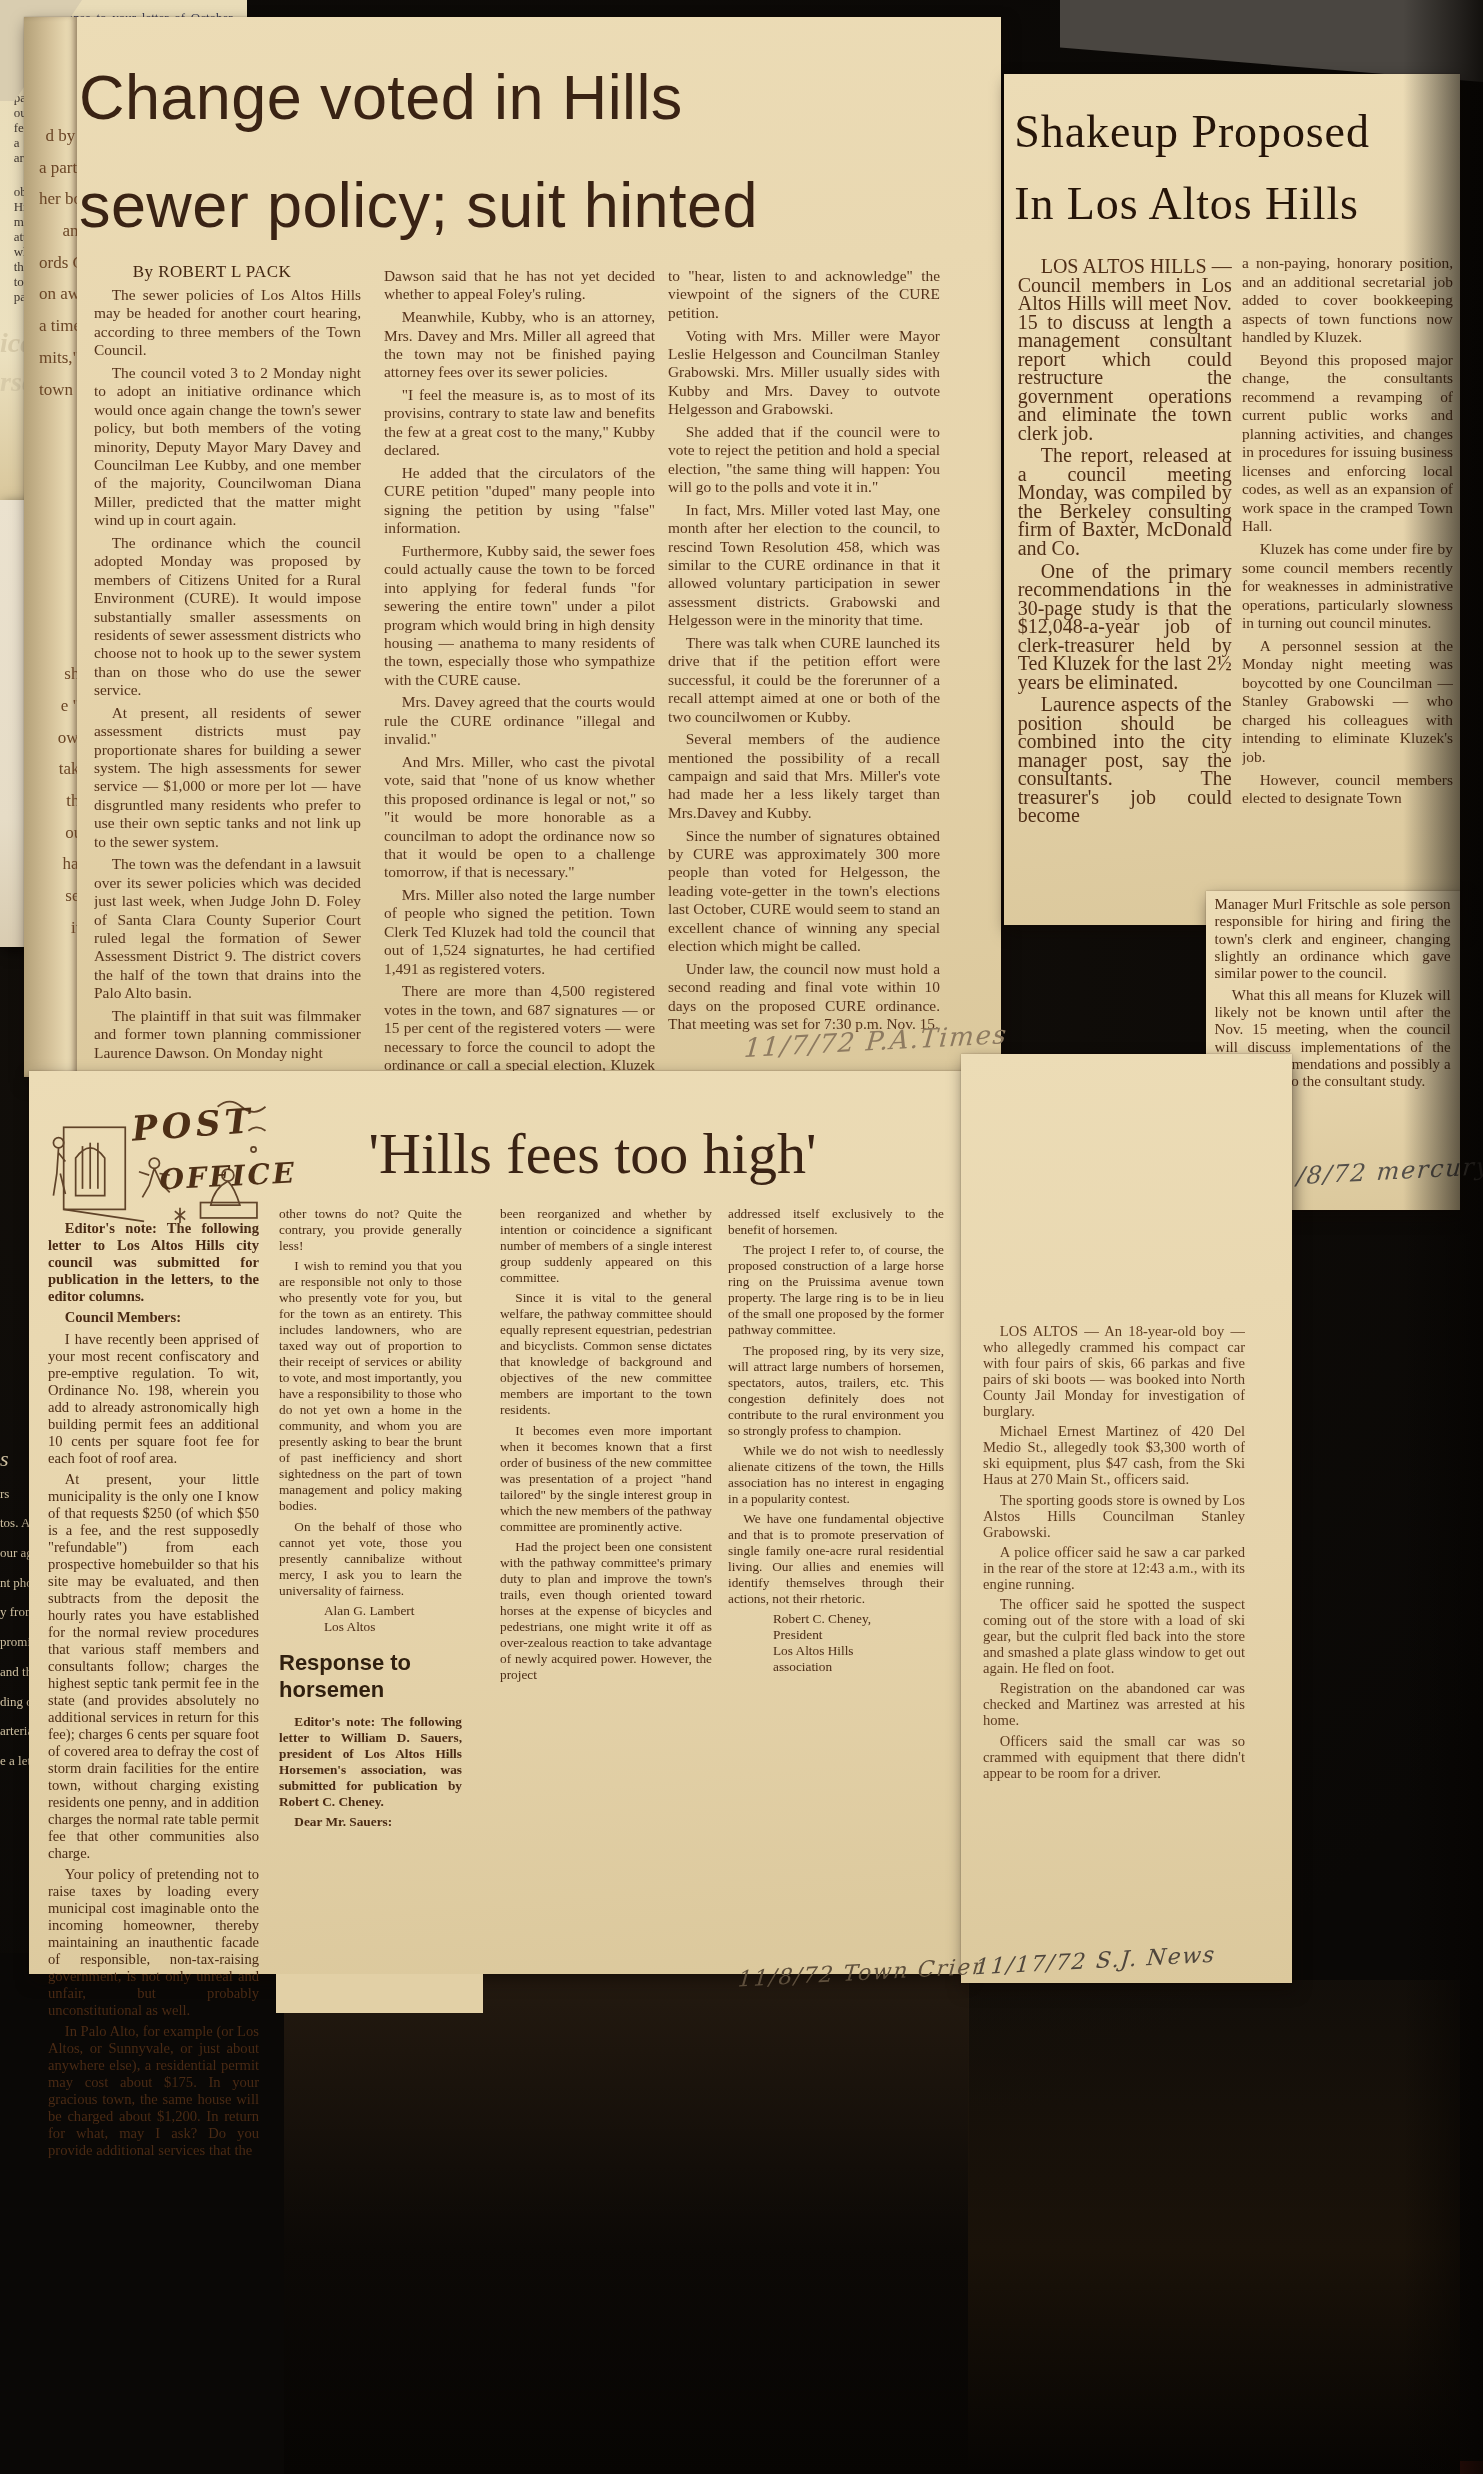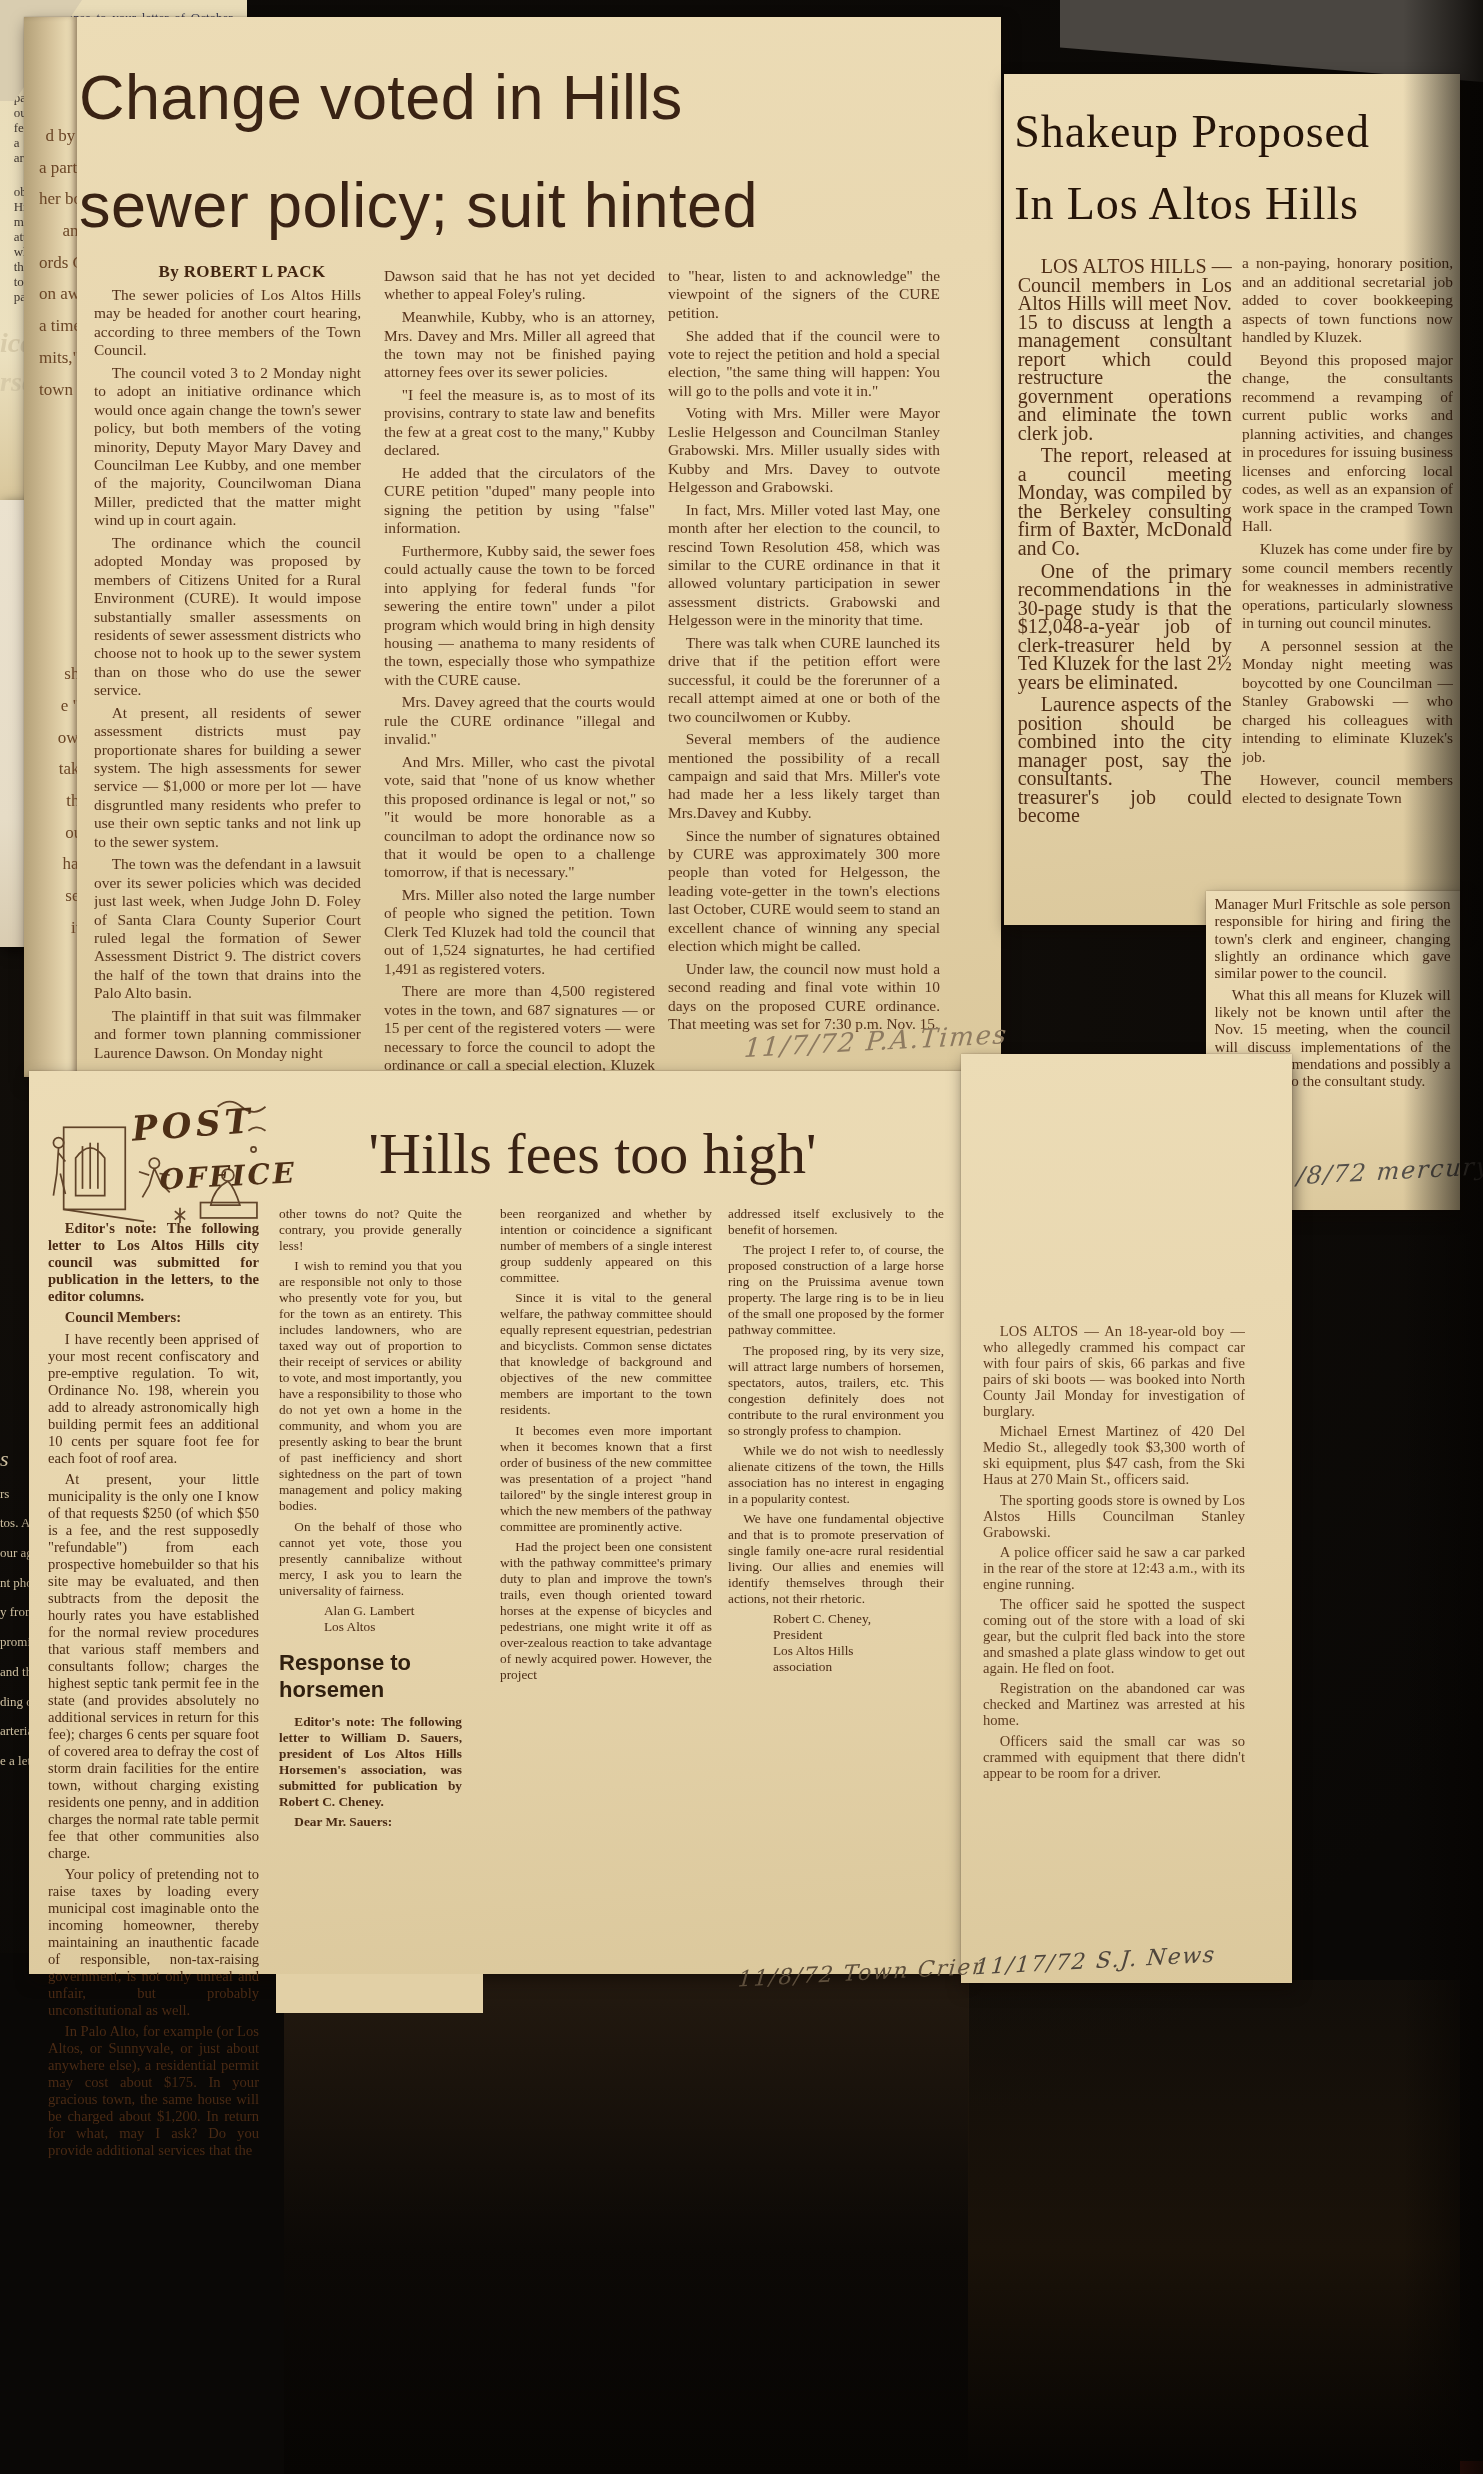--- a/index.html
+++ b/index.html
@@ -32,22 +32,22 @@
   #main-fold{position:absolute;left:0;top:0;bottom:0;width:53px;
         background:linear-gradient(90deg,#b3a078 0%,#d2bf97 45%,#ecddb6 88%);
         box-shadow:inset -6px 0 7.7px -3.4px rgba(60,35,15,.55);overflow:hidden;}
   #fold-frags{position:absolute;left:15px;top:110px;width:48px;text-align:right;color:#6a4526;
         font-size:17px;line-height:1.1;overflow:hidden;height:934px;}
   #fold-frags p{margin:0 0 13px;white-space:nowrap;text-indent:0;}
   #fold-frags p:nth-child(10){margin-top:266px;}
   #main-title{position:absolute;left:55px;top:26px;width:898px;text-align:left;
         font-family:"Liberation Sans",sans-serif;font-weight:400;font-size:63px;line-height:1.72;
         color:#3a2314;letter-spacing:0.4px;}
-  #main-byline{position:absolute;left:94px;top:245px;width:248px;text-align:center;
-        font-weight:bold;font-size:17px;color:#432611;letter-spacing:0.4px;}
+  #main-byline{position:absolute;left:64px;top:245px;width:248px;text-align:center;
+        font-weight:normal;font-size:17px;color:#432611;letter-spacing:0.4px;}
   #main-col1{left:70px;top:269px;width:267px;height:803px;font-size:15.4px;line-height:18.4px;}
   #main-col2{left:360px;top:250px;width:271px;height:815px;font-size:15.4px;line-height:18.4px;}
   #main-col3{left:644px;top:250px;width:272px;height:771px;font-size:15.4px;line-height:18.4px;}
   
   .hand{position:absolute;font-family:"DejaVu Serif",serif;font-style:italic;letter-spacing:1.7px;
         transform:rotate(-3deg) skewX(-8deg);white-space:nowrap;z-index:15;}
   #main-hand{left:744px;top:1026px;font-size:26px;color:#8d7a60;}
   
   #clip-shakeup{left:1004px;top:74px;width:456px;height:851px;}
   #shk-title{position:absolute;left:10.3px;top:22px;width:435px;
@@ -173,22 +173,22 @@
         <p>"I feel the measure is, as to most of its provisins, contrary to state law and benefits the few at a great cost to the many," Kubby declared.</p>
         <p>He added that the circulators of the CURE petition "duped" many people into signing the petition by using "false" information.</p>
         <p>Furthermore, Kubby said, the sewer foes could actually cause the town to be forced into applying for federal funds "for sewering the entire town" under a pilot program which would bring in high density housing — anathema to many residents of the town, especially those who sympathize with the CURE cause.</p>
         <p>Mrs. Davey agreed that the courts would rule the CURE ordinance "illegal and invalid."</p>
         <p>And Mrs. Miller, who cast the pivotal vote, said that "none of us know whether this proposed ordinance is legal or not," so "it would be more honorable as a councilman to adopt the ordinance now so that it would be open to a challenge tomorrow, if that is necessary."</p>
         <p>Mrs. Miller also noted the large number of people who signed the petition. Town Clerk Ted Kluzek had told the council that out of 1,524 signaturtes, he had certified 1,491 as registered voters.</p>
         <p>There are more than 4,500 registered votes in the town, and 687 signatures — or 15 per cent of the registered voters — were necessary to force the council to adopt the ordinance or call a special election, Kluzek said.</p>
       </div>
     <div id="main-col3" class="col cont">
         <p>to "hear, listen to and acknowledge" the viewpoint of the signers of the CURE petition.</p>
+        <p>Voting with Mrs. Miller were Mayor Leslie Helgesson and Councilman Stanley Grabowski. Mrs. Miller usually sides with Kubby and Mrs. Davey to outvote Helgesson and Grabowski.</p>
         <p>She added that if the council were to vote to reject the petition and hold a special election, "the same thing will happen: You will go to the polls and vote it in."</p>
-        <p>Voting with Mrs. Miller were Mayor Leslie Helgesson and Councilman Stanley Grabowski. Mrs. Miller usually sides with Kubby and Mrs. Davey to outvote Helgesson and Grabowski.</p>
         <p>In fact, Mrs. Miller voted last May, one month after her election to the council, to rescind Town Resolution 458, which was similar to the CURE ordinance in that it allowed voluntary participation in sewer assessment districts. Grabowski and Helgesson were in the minority that time.</p>
         <p>There was talk when CURE launched its drive that if the petition effort were successful, it could be the forerunner of a recall attempt aimed at one or both of the two councilwomen or Kubby.</p>
         <p>Several members of the audience mentioned the possibility of a recall campaign and said that Mrs. Miller's vote had made her a less likely target than Mrs.Davey and Kubby.</p>
         <p>Since the number of signatures obtained by CURE was approximately 300 more people than voted for Helgesson, the leading vote-getter in the town's elections last October, CURE would seem to stand an excellent chance of winning any special election which might be called.</p>
         <p>Under law, the council now must hold a second reading and final vote within 10 days on the proposed CURE ordinance. That meeting was set for 7:30 p.m. Nov. 15.</p>
       </div>
   </div>
   <div id="main-hand" class="hand">11/7/72  P.A.Times</div>
 
   <div id="clip-shakeup" class="clip">

